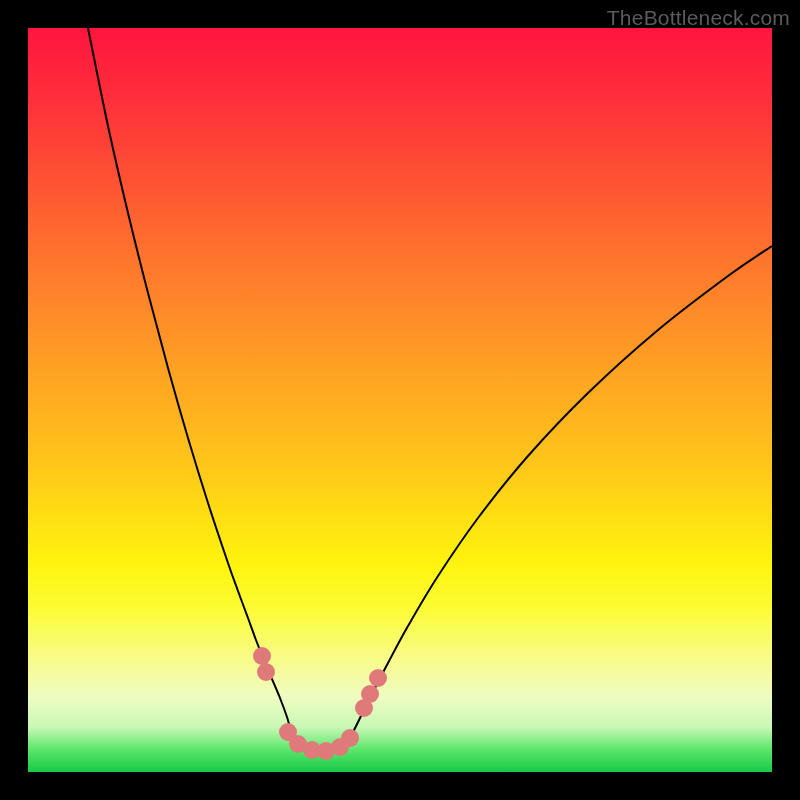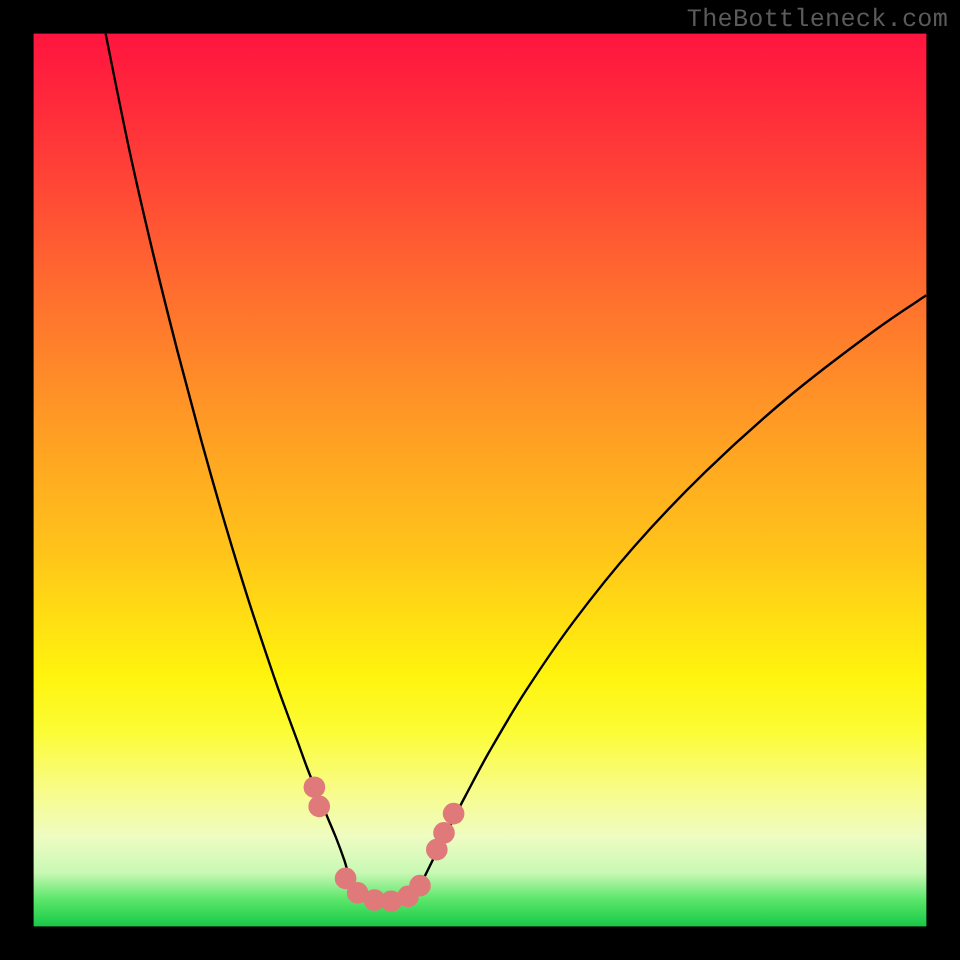--- a/index.html
+++ b/index.html
@@ -11,21 +11,20 @@
     overflow: hidden;
     font-family: Arial, Helvetica, sans-serif;
   }
   .frame {
     position: absolute;
     left: 0;
     top: 0;
     width: 800px;
     height: 800px;
     background: #000;
-    font-family: Liberation Mono, monospace;
   }
   .plot-area {
     position: absolute;
     left: 28px;
     top: 28px;
     width: 744px;
     height: 744px;
     
     background: linear-gradient(
       to bottom,

